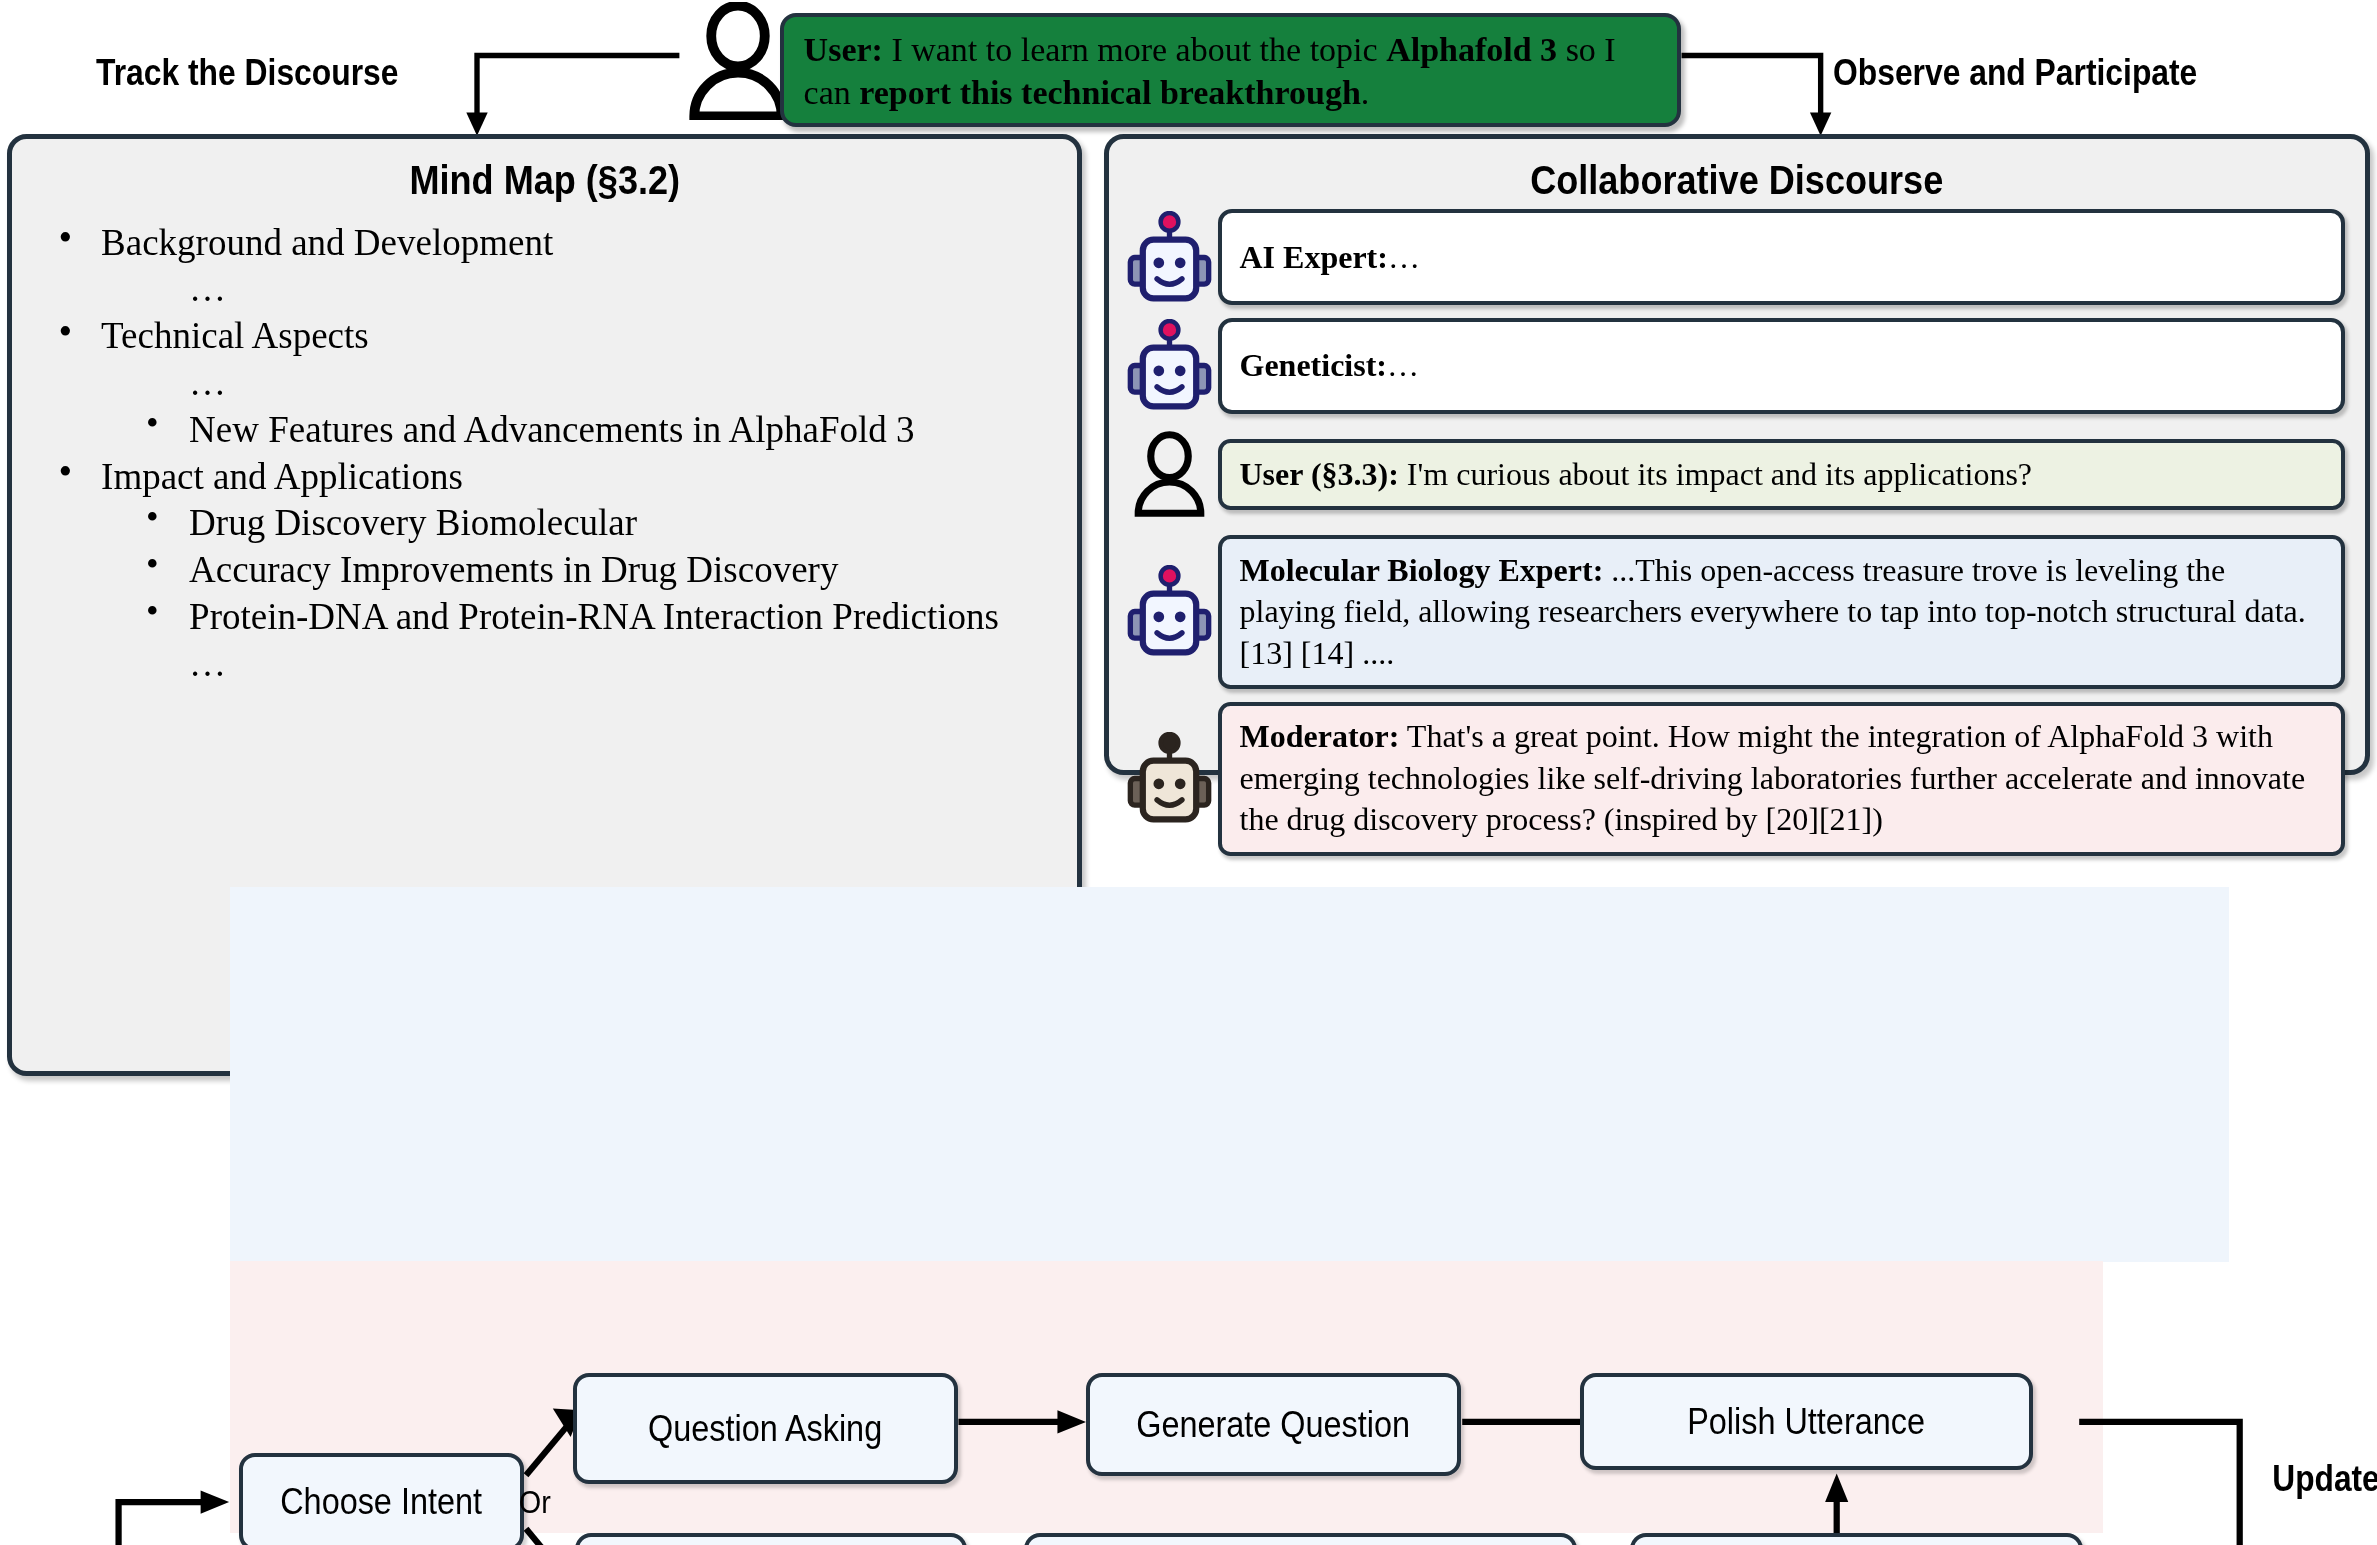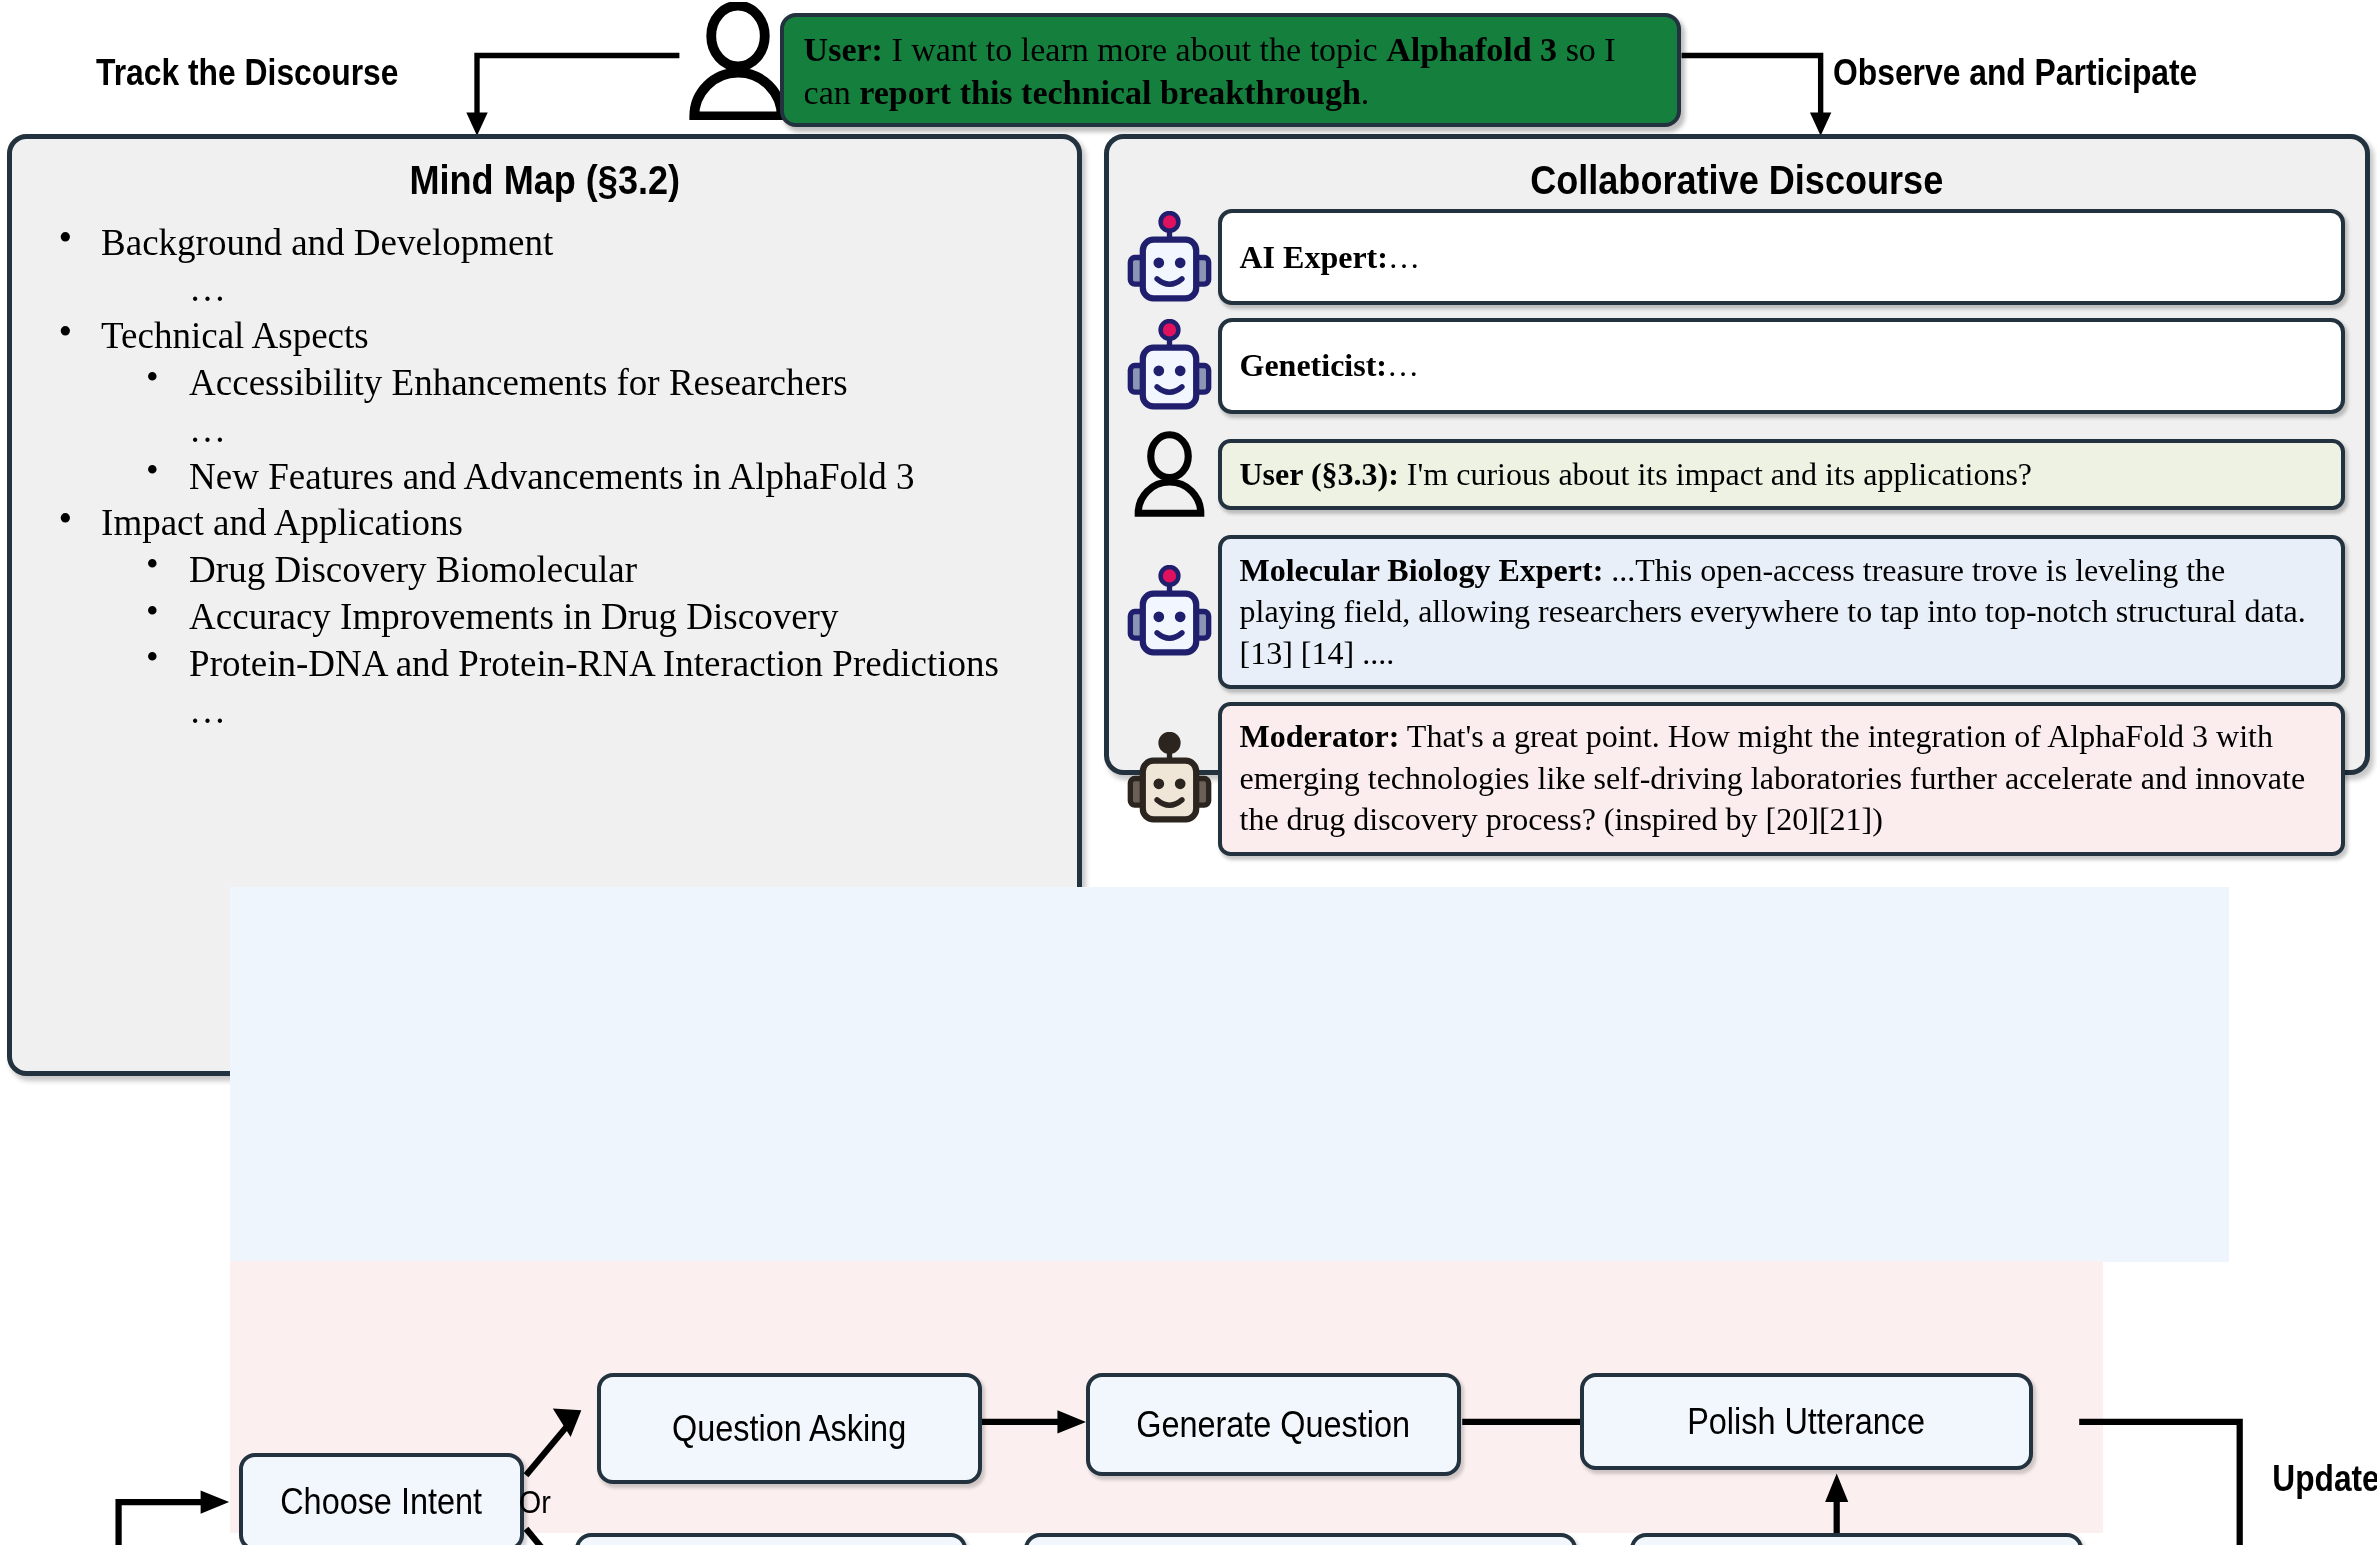--- a/index.html
+++ b/index.html
@@ -105,21 +105,20 @@
 </div>
 
 <div class="abs panel" id="mindmap-panel">
   <div class="panel-title">
     <span>Mind Map (§3.2)</span>
   </div>
   <ul id="mindmap-list">
       <li class="l1">Background and Development</li>
       <li class="ell">…</li>
       <li class="l1">Technical Aspects</li>
-      <li class="l2">Accessibility Enhancements for Researchers</li>
       <li class="ell">…</li>
       <li class="l2">New Features and Advancements in AlphaFold 3</li>
       <li class="l1">Impact and Applications</li>
       <li class="l2">Drug Discovery Biomolecular</li>
       <li class="l2">Accuracy Improvements in Drug Discovery</li>
       <li class="l2">Protein-DNA and Protein-RNA Interaction Predictions</li>
       <li class="ell">…</li>
     </ul>
 </div>
 
@@ -260,21 +259,21 @@
     <polygon points="1142,1560 1110,1547 1110,1573" fill="#000"></polygon>
     <polygon points="1767,1458 1735,1456 1752,1488" fill="#000"></polygon>
     <polygon points="1767,1662 1736,1632 1752,1630" fill="#000"></polygon>
     <polygon points="2545,1570 2518,1515 2572,1515" fill="#000"></polygon>
   </svg>
 
   <div class="pbox pb-blue" style="left:239px;top:584px;width:285px;height:98px;">
     <span>Choose Intent</span>
   </div>
 
-  <div class="pbox pb-blue" style="left:597px;top:901px;width:385px;height:111px;transform:translateY(-397px);">
+  <div class="pbox pb-blue" style="left:573px;top:901px;width:385px;height:111px;transform:translateY(-397px);">
     <span>Question Asking</span>
   </div>
 
   <div class="pbox pb-blue" style="left:575px;top:664px;width:392px;height:105px;">
     
   </div>
 
   <div class="pbox pb-blue" style="left:1086px;top:504px;width:375px;height:103px;">
     <span>Generate Question</span>
   </div>

